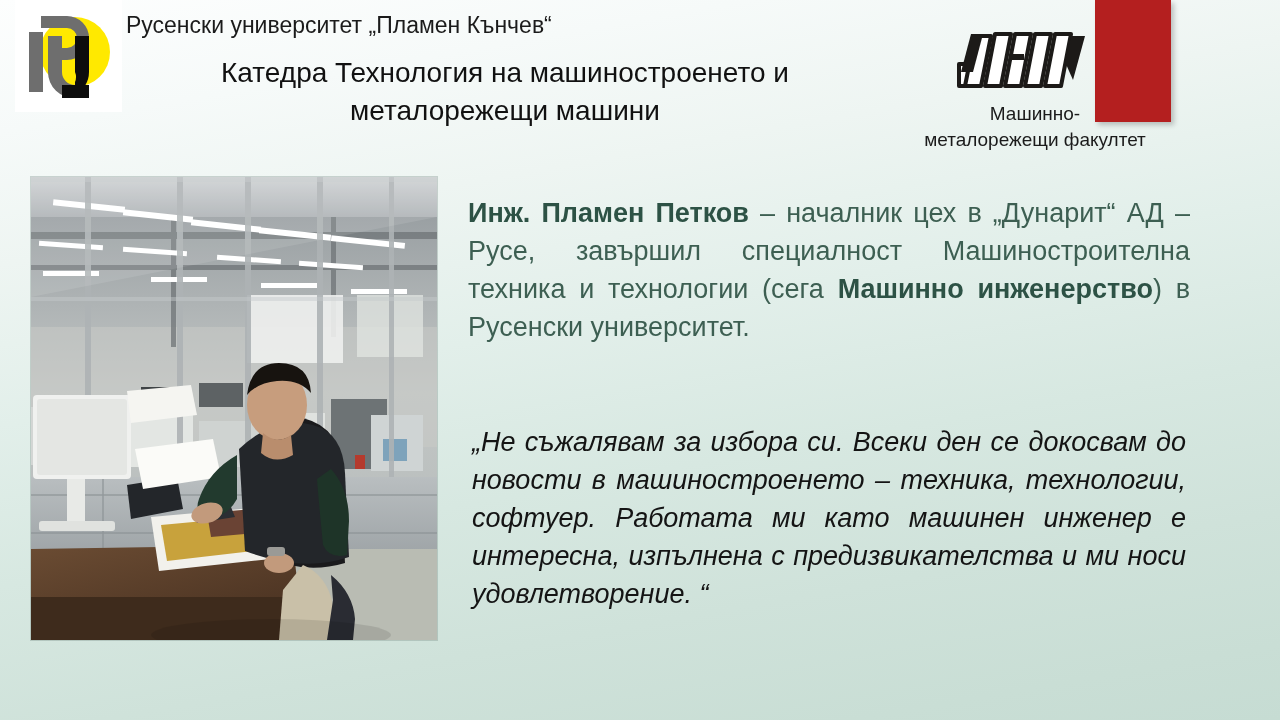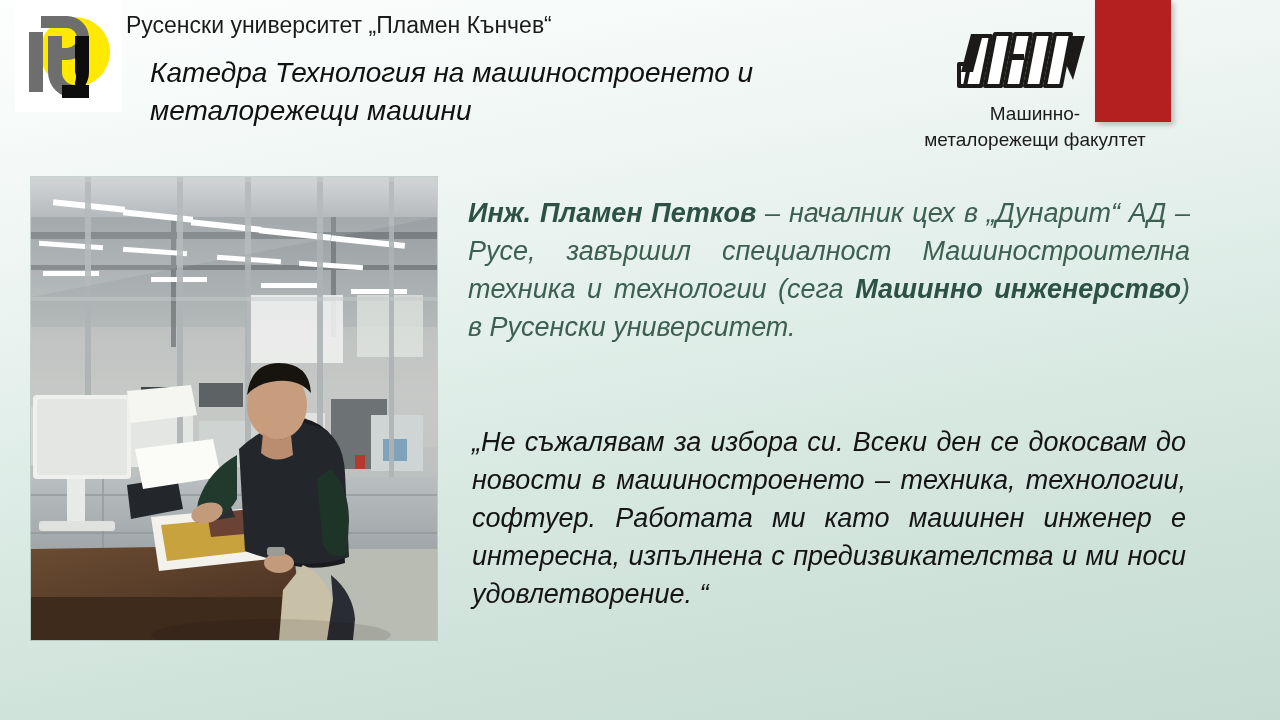--- a/index.html
+++ b/index.html
@@ -45,22 +45,21 @@
     line-height: 30px;
     color: #1b1b1b;
     letter-spacing: 0px;
     white-space: nowrap;
   }
   #dept-title {
     position: absolute;
     left: 150px;
     top: 54px;
     width: 710px;
-    text-align: left;
-    font-style: italic;
+    text-align: center;
     font-size: 28px;
     line-height: 38px;
     color: #111111;
   }
 
   
   #fac-red {
     position: absolute;
     left: 1095px;
     top: 0px;
@@ -107,21 +106,21 @@
     left: 468px;
     top: 194px;
     width: 722px;
     font-size: 27px;
     line-height: 38px;
     color: #3d5f52;
     text-align: justify;
     text-justify: inter-word;
   }
   #bio .b { font-weight: bold; color: #2d5245; }
-  #bio p { margin: 0; font-style: italic; }
+  #bio p { margin: 0; }
 
   #quote {
     position: absolute;
     left: 468px;
     top: 419px;
     width: 722px;
     font-size: 27px;
     line-height: 38px;
     color: #141414;
     font-style: italic;

